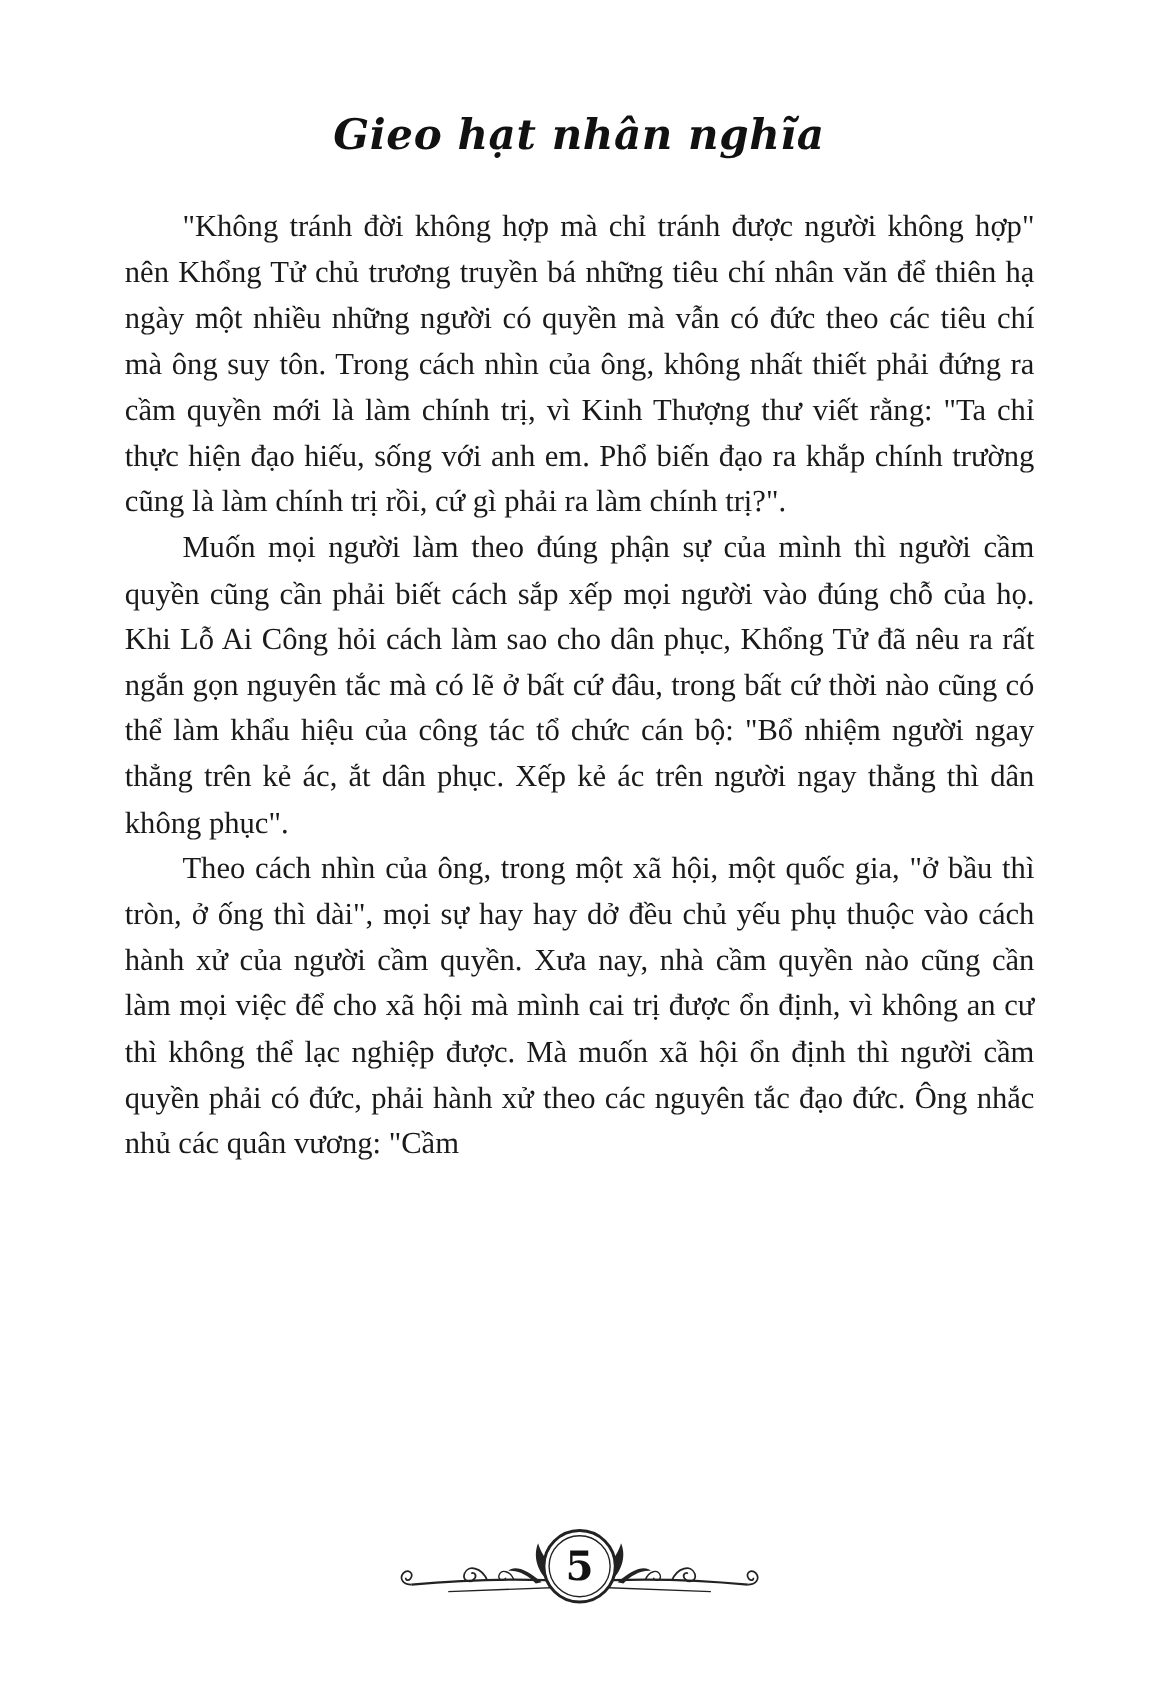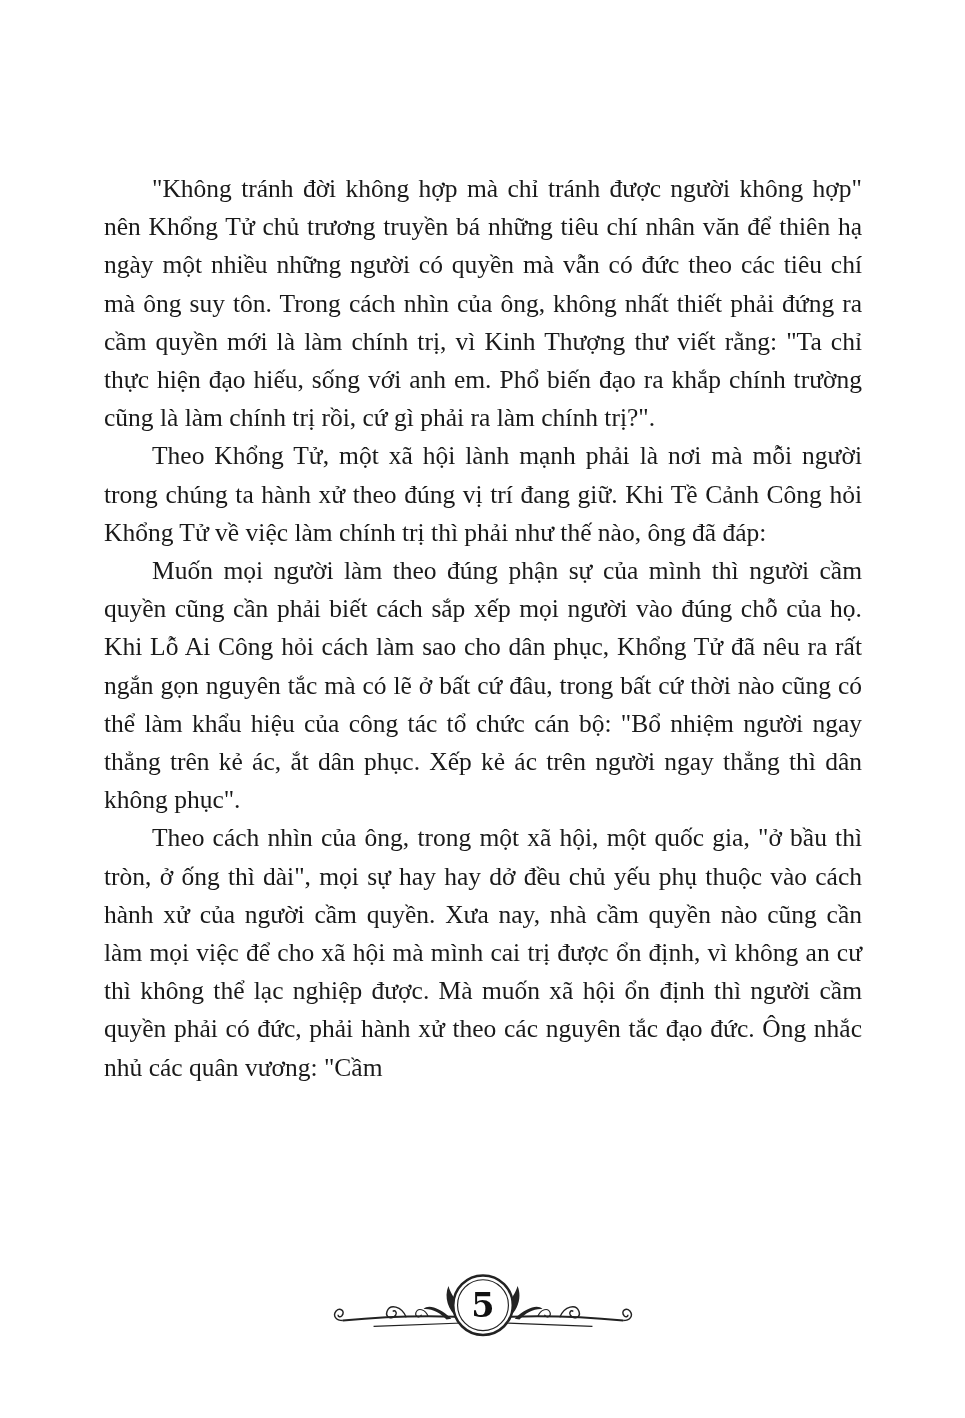--- a/index.html
+++ b/index.html
@@ -57,24 +57,24 @@
   .page-number-text {
     font-family: "DejaVu Serif", "Liberation Serif", serif;
     font-weight: bold;
   }
 </style>
 </head>
 <body>
 
 <div class="page">
 
+  <h1 class="page-title">Gieo hạt nhân nghĩa</h1>
 
   <div class="body-text">
     <p><span>"Không tránh đời không hợp mà chỉ tránh được người không hợp" nên Khổng Tử chủ trương truyền bá những tiêu chí nhân văn để thiên hạ ngày một nhiều những người có quyền mà vẫn có đức theo các tiêu chí mà ông suy tôn. Trong cách nhìn của ông, không nhất thiết phải đứng ra cầm quyền mới là làm chính trị, vì </span><span class="inline-italic">Kinh Thượng thư</span><span> viết rằng: "Ta chỉ thực hiện đạo hiếu, sống với anh em. Phổ biến đạo ra khắp chính trường cũng là làm chính trị rồi, cứ gì phải ra làm chính trị?".</span></p>
-    <p>Theo Khổng Tử, một xã hội lành mạnh phải là nơi mà mỗi người trong chúng ta hành xử theo đúng vị trí đang giữ. Khi Tề Cảnh Công hỏi Khổng Tử về việc làm chính trị thì phải như thế nào, ông đã đáp:</p>
     <p>Muốn mọi người làm theo đúng phận sự của mình thì người cầm quyền cũng cần phải biết cách sắp xếp mọi người vào đúng chỗ của họ. Khi Lỗ Ai Công hỏi cách làm sao cho dân phục, Khổng Tử đã nêu ra rất ngắn gọn nguyên tắc mà có lẽ ở bất cứ đâu, trong bất cứ thời nào cũng có thể làm khẩu hiệu của công tác tổ chức cán bộ: "Bổ nhiệm người ngay thẳng trên kẻ ác, ắt dân phục. Xếp kẻ ác trên người ngay thẳng thì dân không phục".</p>
     <p>Theo cách nhìn của ông, trong một xã hội, một quốc gia, "ở bầu thì tròn, ở ống thì dài", mọi sự hay hay dở đều chủ yếu phụ thuộc vào cách hành xử của người cầm quyền. Xưa nay, nhà cầm quyền nào cũng cần làm mọi việc để cho xã hội mà mình cai trị được ổn định, vì không an cư thì không thể lạc nghiệp được. Mà muốn xã hội ổn định thì người cầm quyền phải có đức, phải hành xử theo các nguyên tắc đạo đức. Ông nhắc nhủ các quân vương: "Cầm</p>
   </div>
 
   <div class="footer-band">
     <svg class="flourish-svg" width="310" height="96" viewBox="0 0 320 100" xmlns="http://www.w3.org/2000/svg">
       <defs>
         <g id="flourish-half">
 
           <path d="M14 61 C 55 57 100 56 131 57" fill="none" stroke="#222" stroke-width="2"></path>

